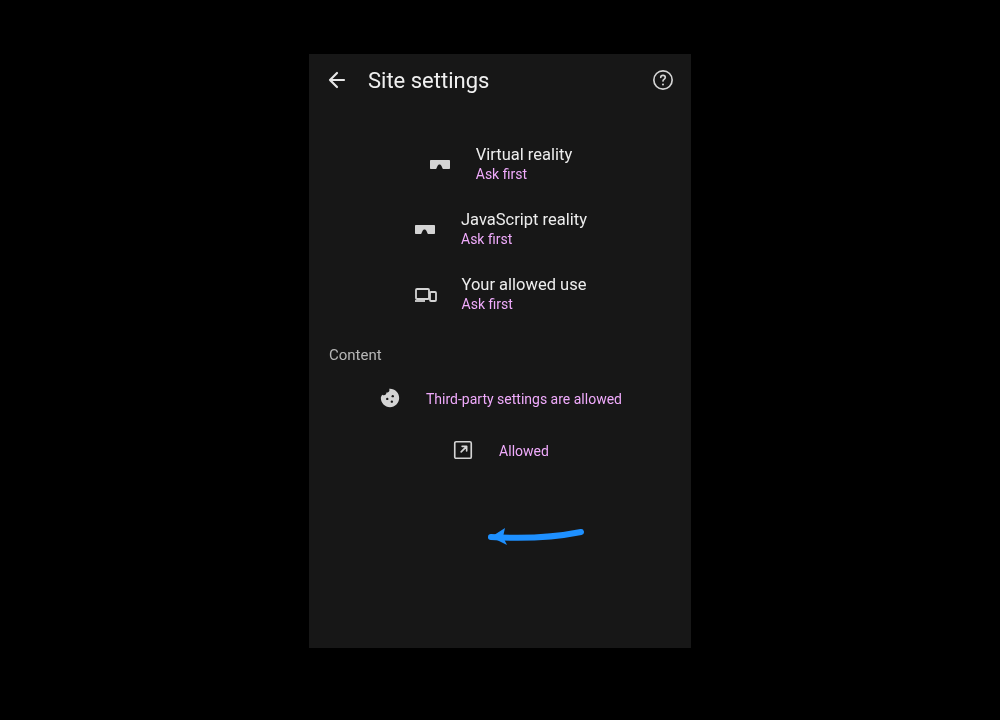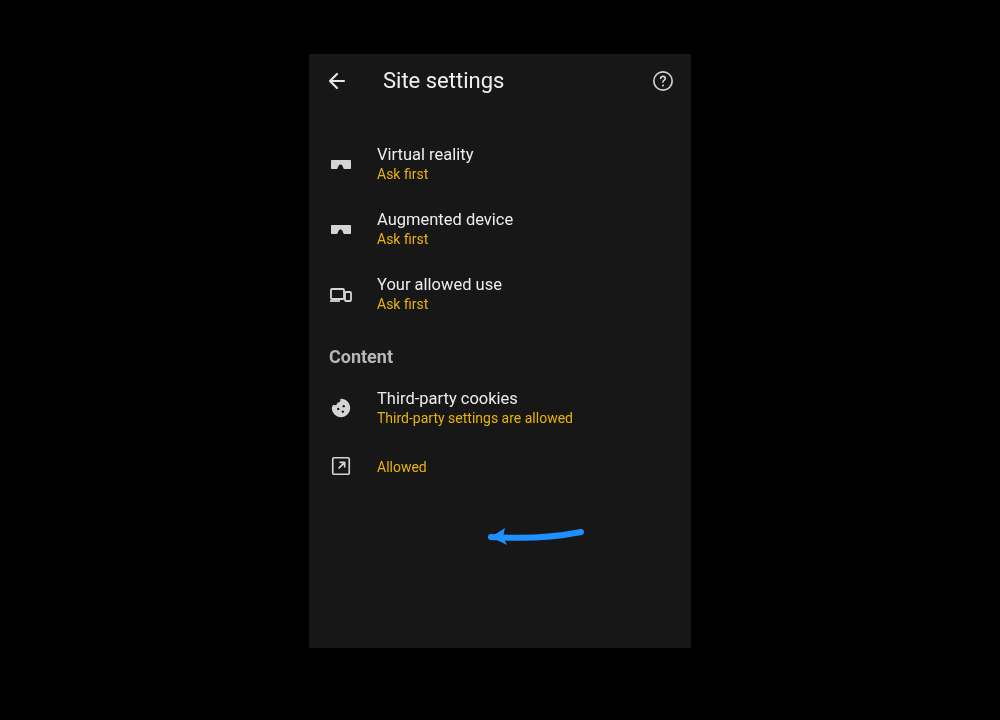--- a/index.html
+++ b/index.html
@@ -16,23 +16,23 @@
     .phone-panel {
       width: 382px;
       margin-top: 54px;
       background: #171717;
       color: #e6e6e6;
       height: 594px;
       overflow: hidden;
     }
     .header {
       display: flex;
-      align-items: flex-end;
+      align-items: flex-start;
       padding: 14px 16px 10px 16px;
-      gap: 34px;
+      gap: 19px;
     }
     .back-btn {
       width: 24px;
       height: 24px;
       display: flex;
       align-items: center;
       justify-content: center;
       cursor: pointer;
     }
     .title {
@@ -51,20 +51,21 @@
     }
     .list {
       padding-top: 28px;
     }
     .item {
       display: flex;
       align-items: center;
       padding: 14px 20px;
       gap: 24px;
       cursor: pointer;
+      justify-content: center;
     }
     .item-icon {
       width: 24px;
       height: 24px;
       color: #d4d4d4;
       display: flex;
       align-items: center;
       justify-content: center;
       flex-shrink: 0;
     }
@@ -73,28 +74,28 @@
       flex-direction: column;
       gap: 1px;
     }
     .item-label {
       font-size: 16.5px;
       color: #ededed;
       font-weight: 400;
     }
     .item-status {
       font-size: 14px;
-      color: #eab308;
+      color: #f0abfc;
       margin-top: 1px;
     }
     .section-header {
-      font-size: 18px;
+      font-size: 15px;
       color: #b7b7b7;
       padding: 20px 20px 8px 20px;
-      font-weight: 700;
+      font-weight: 400;
     }
     .arrow-annotation {
       position: absolute;
       left: 481px;
       top: 522px;
       pointer-events: none;
     }
     svg { display: block; }
   </style>
 </head>
@@ -132,21 +133,21 @@
       </div>
     </div>
 
     <div class="item">
       <div class="item-icon">
         <svg width="24" height="24" viewBox="0 0 24 24" fill="#d4d4d4">
           <path d="M3 8h18c0.6 0 1 0.4 1 1v7c0 0.6-0.4 1-1 1h-5.5c-0.4 0-0.8-0.2-0.9-0.6L13.5 14c-0.3-0.9-1.1-1.5-2-1.5h0c-0.9 0-1.7 0.6-2 1.5l-1.1 2.4C8.3 16.8 7.9 17 7.5 17H3c-0.6 0-1-0.4-1-1V9C2 8.4 2.4 8 3 8z"></path>
         </svg>
       </div>
       <div class="item-text">
-        <div class="item-label">Augmented device</div>
+        <div class="item-label">JavaScript reality</div>
         <div class="item-status">Ask first</div>
       </div>
     </div>
 
     <div class="item">
       <div class="item-icon">
         <svg width="24" height="24" viewBox="0 0 24 24" fill="none" stroke="#d4d4d4" stroke-width="1.8">
           <rect x="2" y="7" width="13" height="10" rx="1"></rect>
           <rect x="16" y="10" width="6" height="9" rx="1" fill="#171717"></rect>
           <line x1="1" y1="19" x2="11" y2="19"></line>
@@ -163,21 +164,20 @@
     <div class="item">
       <div class="item-icon">
         <svg width="22" height="22" viewBox="0 0 24 24" fill="#d4d4d4">
           <path d="M12 2c-0.3 0-0.6 0-0.9 0.04 0.3 0.6 0.4 1.3 0.2 2-0.3 1.2-1.4 2-2.6 2-0.2 0-0.4 0-0.6-0.1 0 0.1 0 0.2 0 0.3 0 1.5-1.2 2.7-2.7 2.7-0.6 0-1.2-0.2-1.7-0.6C2.6 9.5 2 10.7 2 12c0 5.5 4.5 10 10 10s10-4.5 10-10S17.5 2 12 2z"></path>
           <circle cx="9" cy="13" r="1.3" fill="#171717"></circle>
           <circle cx="15" cy="10" r="1.3" fill="#171717"></circle>
           <circle cx="14" cy="16" r="1.3" fill="#171717"></circle>
         </svg>
       </div>
       <div class="item-text">
-        <div class="item-label">Third-party cookies</div>
         <div class="item-status">Third-party settings are allowed</div>
       </div>
     </div>
 
 
     <div class="item">
       <div class="item-icon">
         <svg width="22" height="22" viewBox="0 0 24 24" fill="none" stroke="#d4d4d4" stroke-width="1.8">
           <rect x="3" y="3" width="18" height="18" rx="1.5"></rect>
           <path d="M10 14 L16 8 M16 8 H11 M16 8 V13" stroke-linecap="round"></path>

